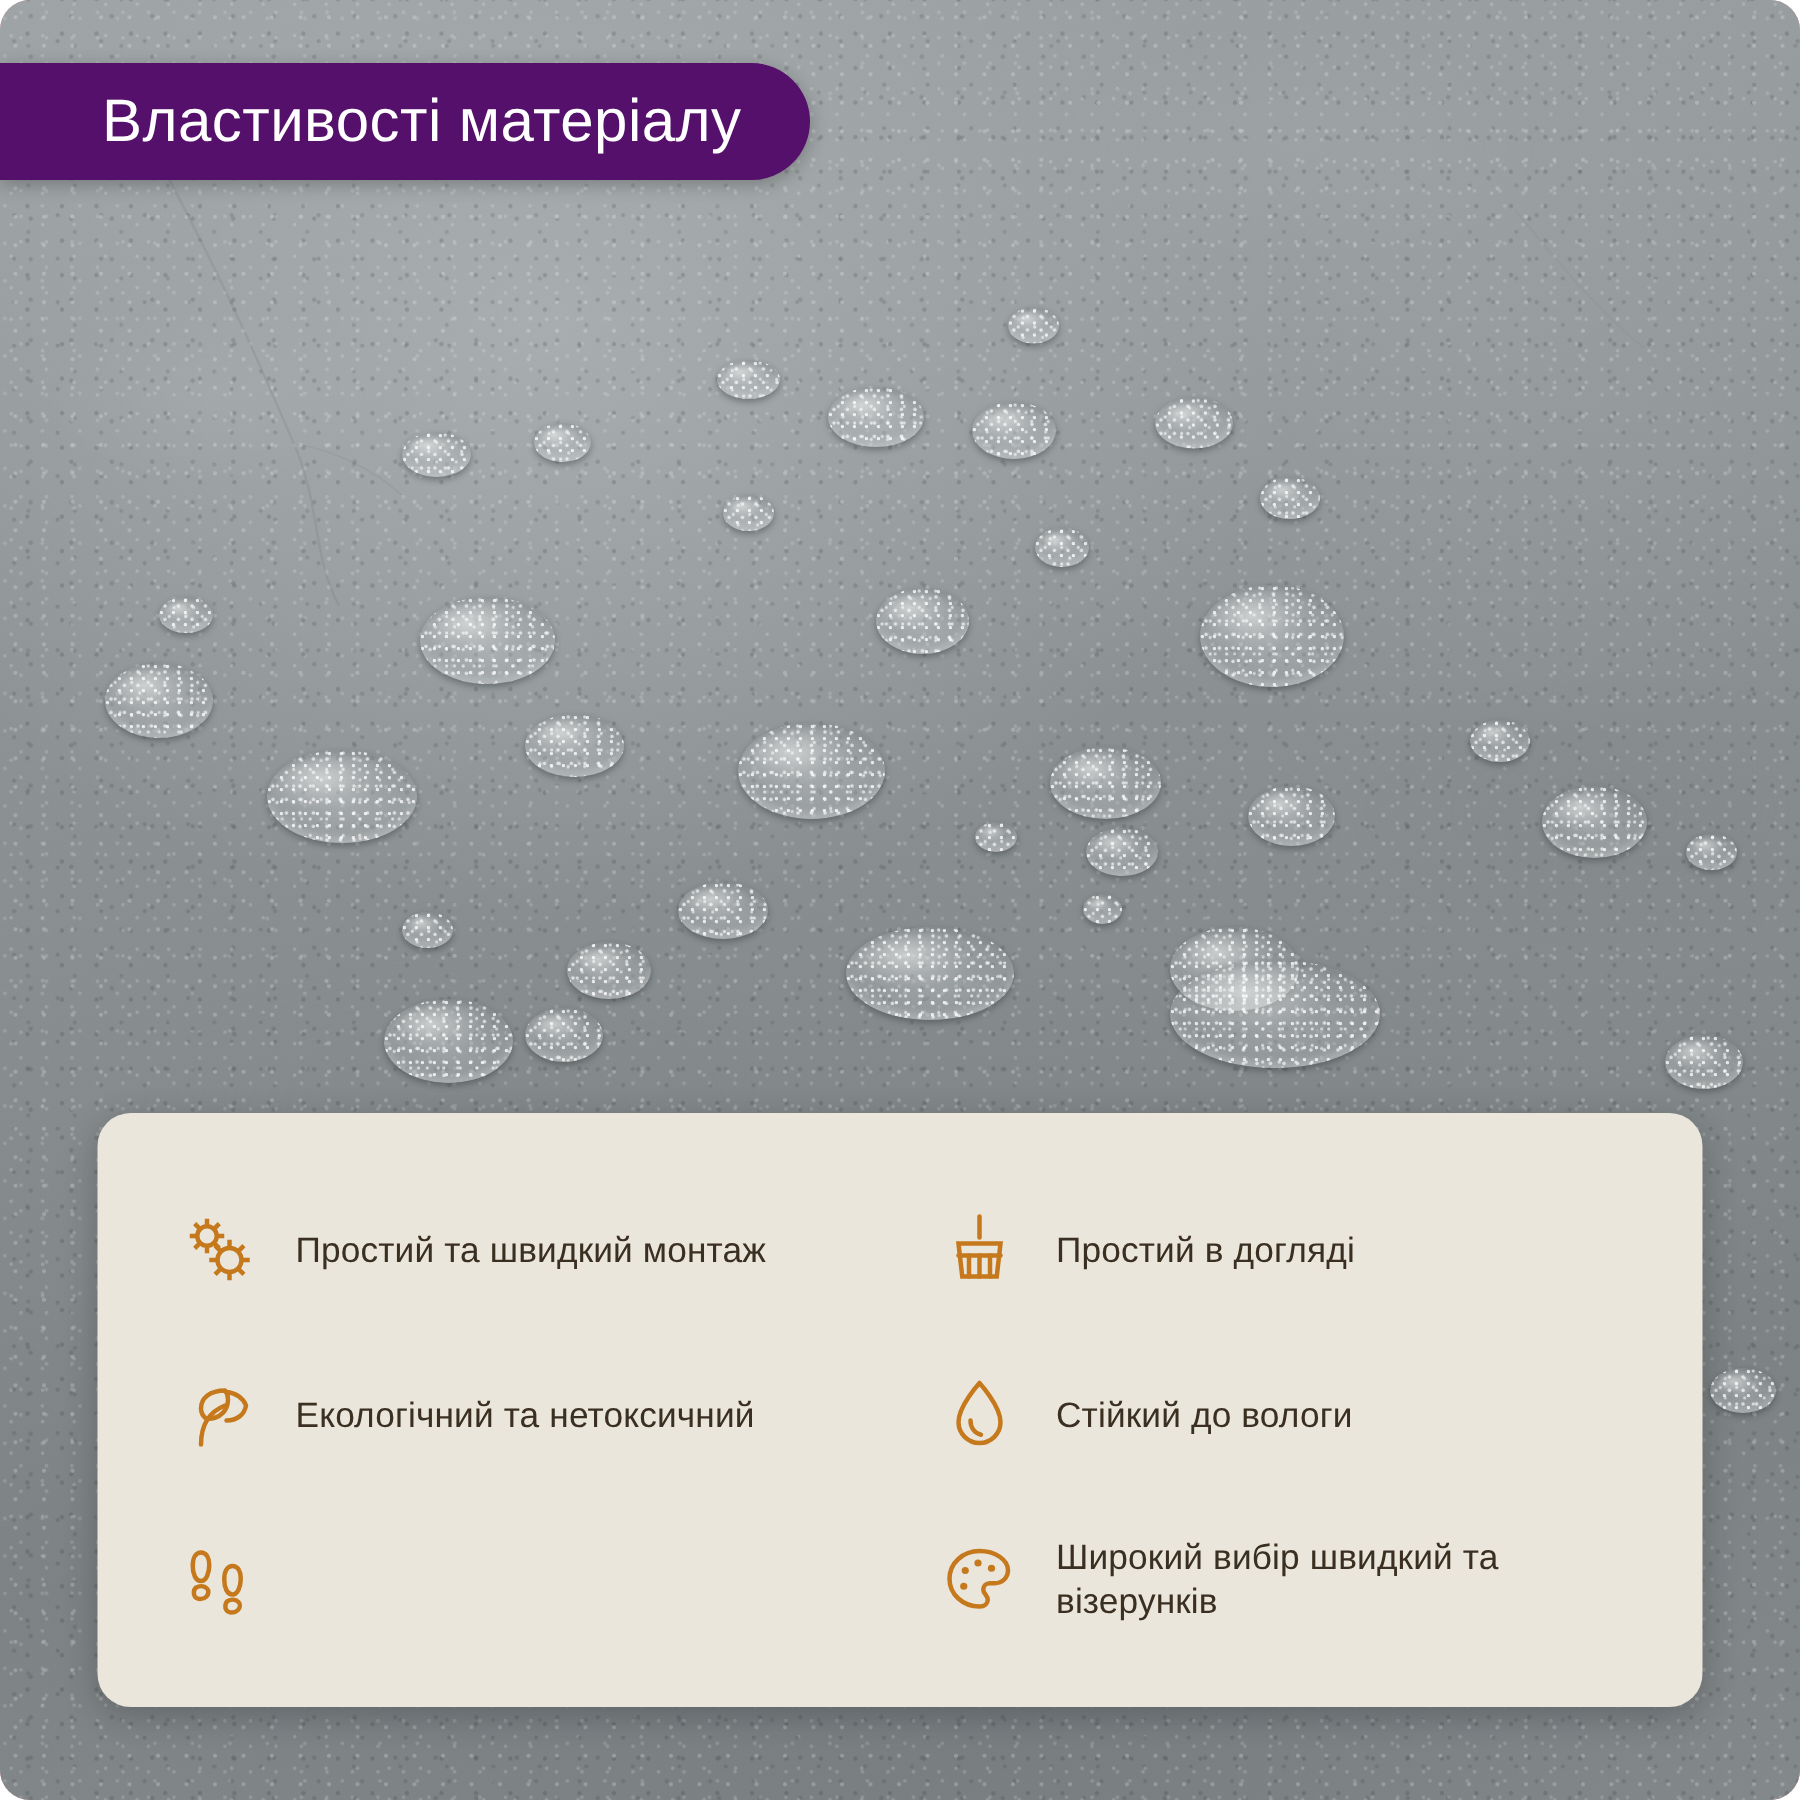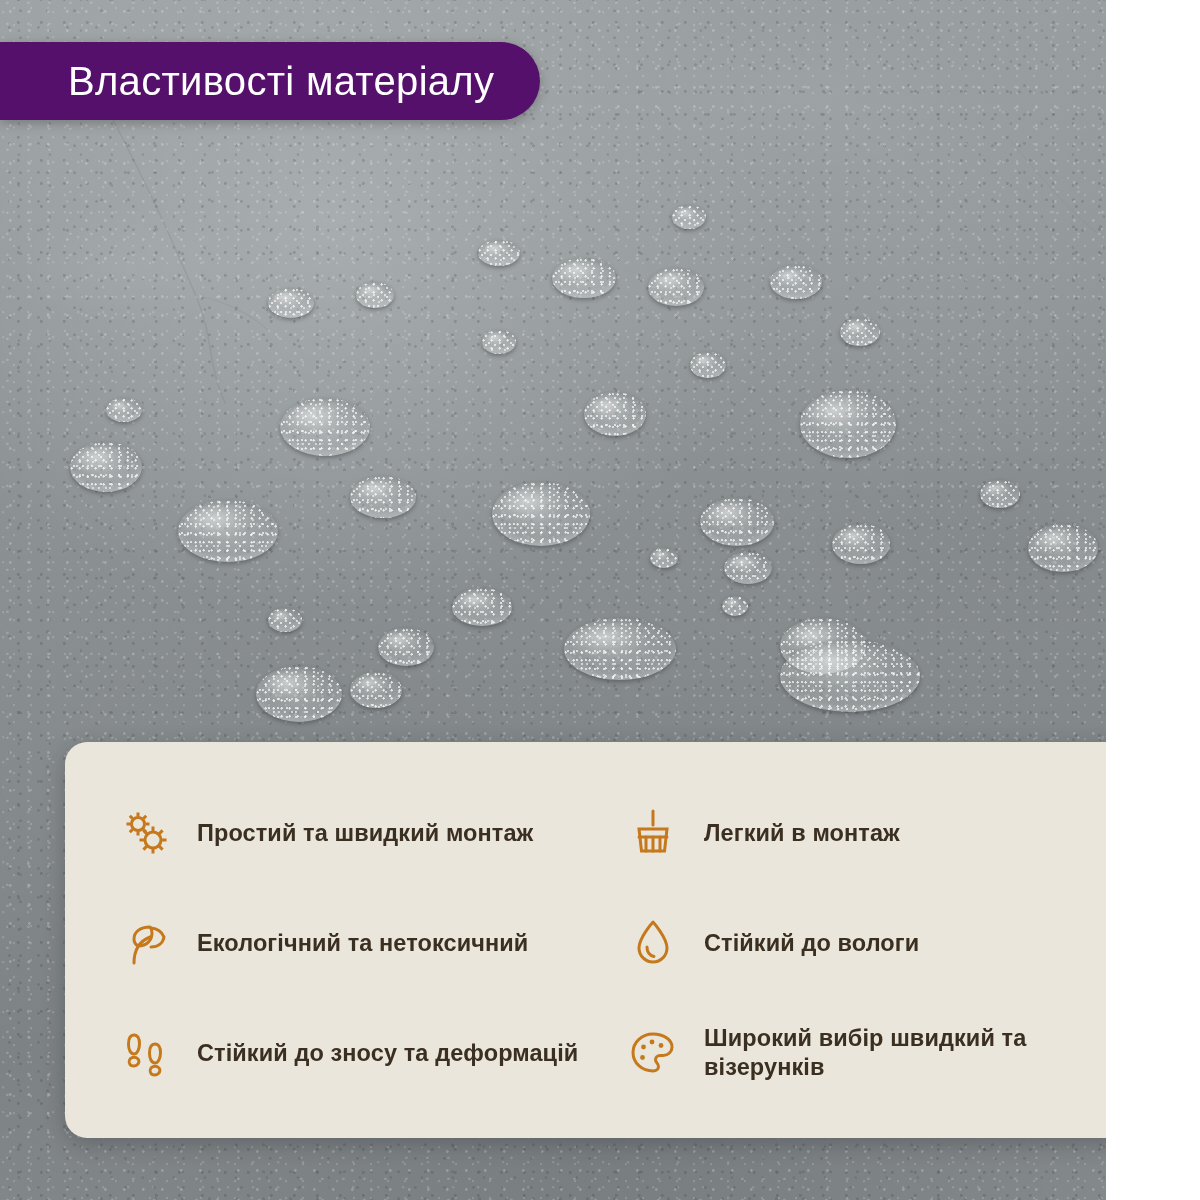--- a/index.html
+++ b/index.html
@@ -8,24 +8,25 @@
   }
   body {
     width: 1200px;
     height: 1200px;
     font-family: "Liberation Sans", sans-serif;
     overflow: hidden;
   }
 
   #page {
     position: relative;
-    width: 1106px;
+    width: 1200px;
     height: 1200px;
     background: #fca5a5;
     overflow: hidden;
+    border-radius: 20px;
   }
 
   
   .bg-base {
     position: absolute;
     inset: 0;
     background:
       radial-gradient(ellipse 70% 55% at 30% 18%, #a8adaf 0%, rgba(168,173,175,0) 60%),
       radial-gradient(ellipse 60% 45% at 80% 12%, #9aa0a2 0%, rgba(154,160,162,0) 65%),
       radial-gradient(ellipse 90% 60% at 55% 95%, #787d80 0%, rgba(120,125,128,0) 70%),
@@ -145,21 +146,21 @@
     display: flex;
     align-items: center;
     justify-content: center;
     color: #c5791c;
   }
   .feature .icon svg { display: block; }
   .feature .label {
     color: #3a2f20;
     font-size: 23.5px;
     line-height: 1.22;
-    font-weight: 700;
+    font-weight: 400;
     letter-spacing: .1px;
   }
   .col-right .label { max-width: 390px; }
 </style>
 </head>
 <body>
 
 <div id="page">
 
   <div class="bg-base"></div>
@@ -234,21 +235,21 @@
 
     <div class="feature col-right">
       <span class="icon">
         <svg width="46" height="52" viewBox="0 0 46 52" fill="none" stroke="currentColor" stroke-width="3" stroke-linecap="round">
           <path d="M23 4v14"></path>
           <path d="M9 22h28l-2.5 22h-23L9 22z"></path>
           <path d="M9 30h28"></path>
           <path d="M16 30v14 M23 30v14 M30 30v14"></path>
         </svg>
       </span>
-      <span class="label">Легкий в монтаж</span>
+      <span class="label">Простий в догляді</span>
     </div>
 
     <div class="feature col-right">
       <span class="icon">
         <svg width="52" height="52" viewBox="0 0 52 52" fill="none" stroke="currentColor" stroke-width="3" stroke-linecap="round" stroke-linejoin="round">
           <path d="M14 46c0-14 6-22 16-26"></path>
           <path d="M30 10c-10 0-16 5-16 12 0 3 1.5 5.5 4 7 9 0 14-6 14-13 0-2.5-.7-4.6-2-6z"></path>
           <path d="M31 11c6 .5 11 4 13 9-1 6-6 10-13 10"></path>
         </svg>
       </span>
@@ -267,21 +268,20 @@
 
     <div class="feature col-left">
       <span class="icon">
         <svg width="50" height="52" viewBox="0 0 50 52" fill="none" stroke="currentColor" stroke-width="3" stroke-linecap="round" stroke-linejoin="round">
           <path d="M13 8c3.5 0 5.5 3.5 5.5 8.5S16.5 27 13 27 7.5 22.5 7.5 17 9.5 8 13 8z"></path>
           <path d="M9.5 31.5c2.5-1.5 5.5-1.5 7.5.5 1.5 1.5 1 4-0.5 5.5-2 2-6 2-7.5 0-1.2-1.7-1-4.6.5-6z"></path>
           <path d="M34 17c3.5 0 5.5 3.5 5.5 8.5S37.5 36 34 36s-5.5-4.5-5.5-10S30.5 17 34 17z"></path>
           <path d="M30.5 40.5c2.5-1.5 5.5-1.5 7.5.5 1.5 1.5 1 4-.5 5.5-2 2-6 2-7.5 0-1.2-1.7-1-4.6.5-6z"></path>
         </svg>
       </span>
-      <span class="label">Стійкий до зносу та деформацій</span>
     </div>
 
     <div class="feature col-right">
       <span class="icon">
         <svg width="52" height="52" viewBox="0 0 52 52" fill="none" stroke="currentColor" stroke-width="3" stroke-linecap="round" stroke-linejoin="round">
           <path d="M26 7C15 7 6 15 6 25.5S15 44 26 44c3.5 0 5.5-2 5.5-4.5 0-1.5-.8-2.6-1.6-3.6-.8-1-1.4-1.9-1.4-3.2 0-2.3 1.9-4.2 4.3-4.2h3.4c5 0 8.8-3.8 8.8-8.6C45 12.9 36.6 7 26 7z"></path>
           <circle cx="16.5" cy="20" r="2.4" fill="currentColor" stroke="none"></circle>
           <circle cx="25" cy="15" r="2.4" fill="currentColor" stroke="none"></circle>
           <circle cx="34" cy="18.5" r="2.4" fill="currentColor" stroke="none"></circle>
           <circle cx="15.5" cy="30.5" r="2.4" fill="currentColor" stroke="none"></circle>

